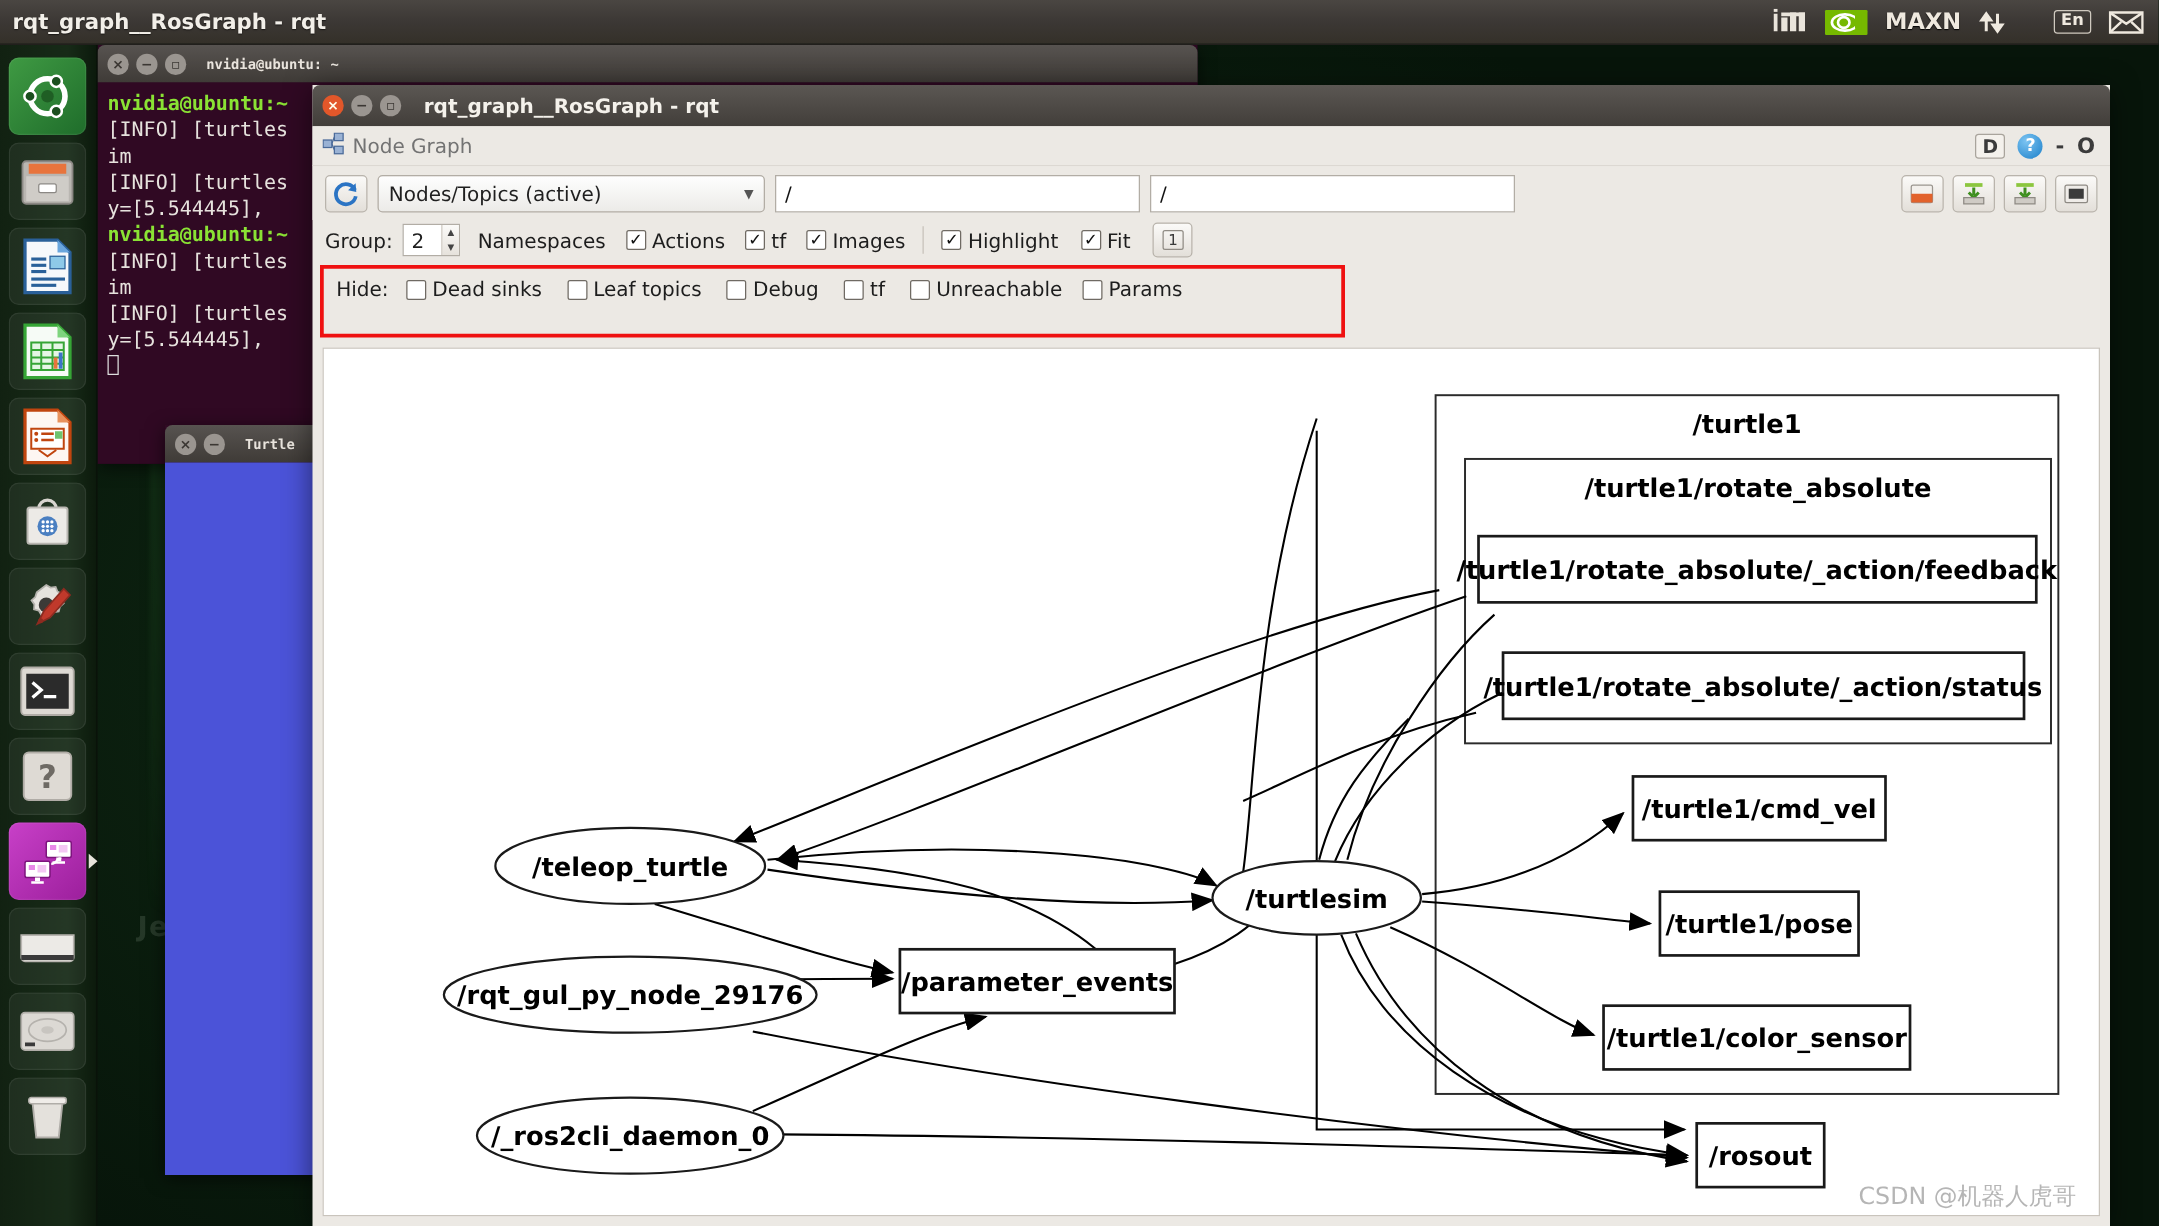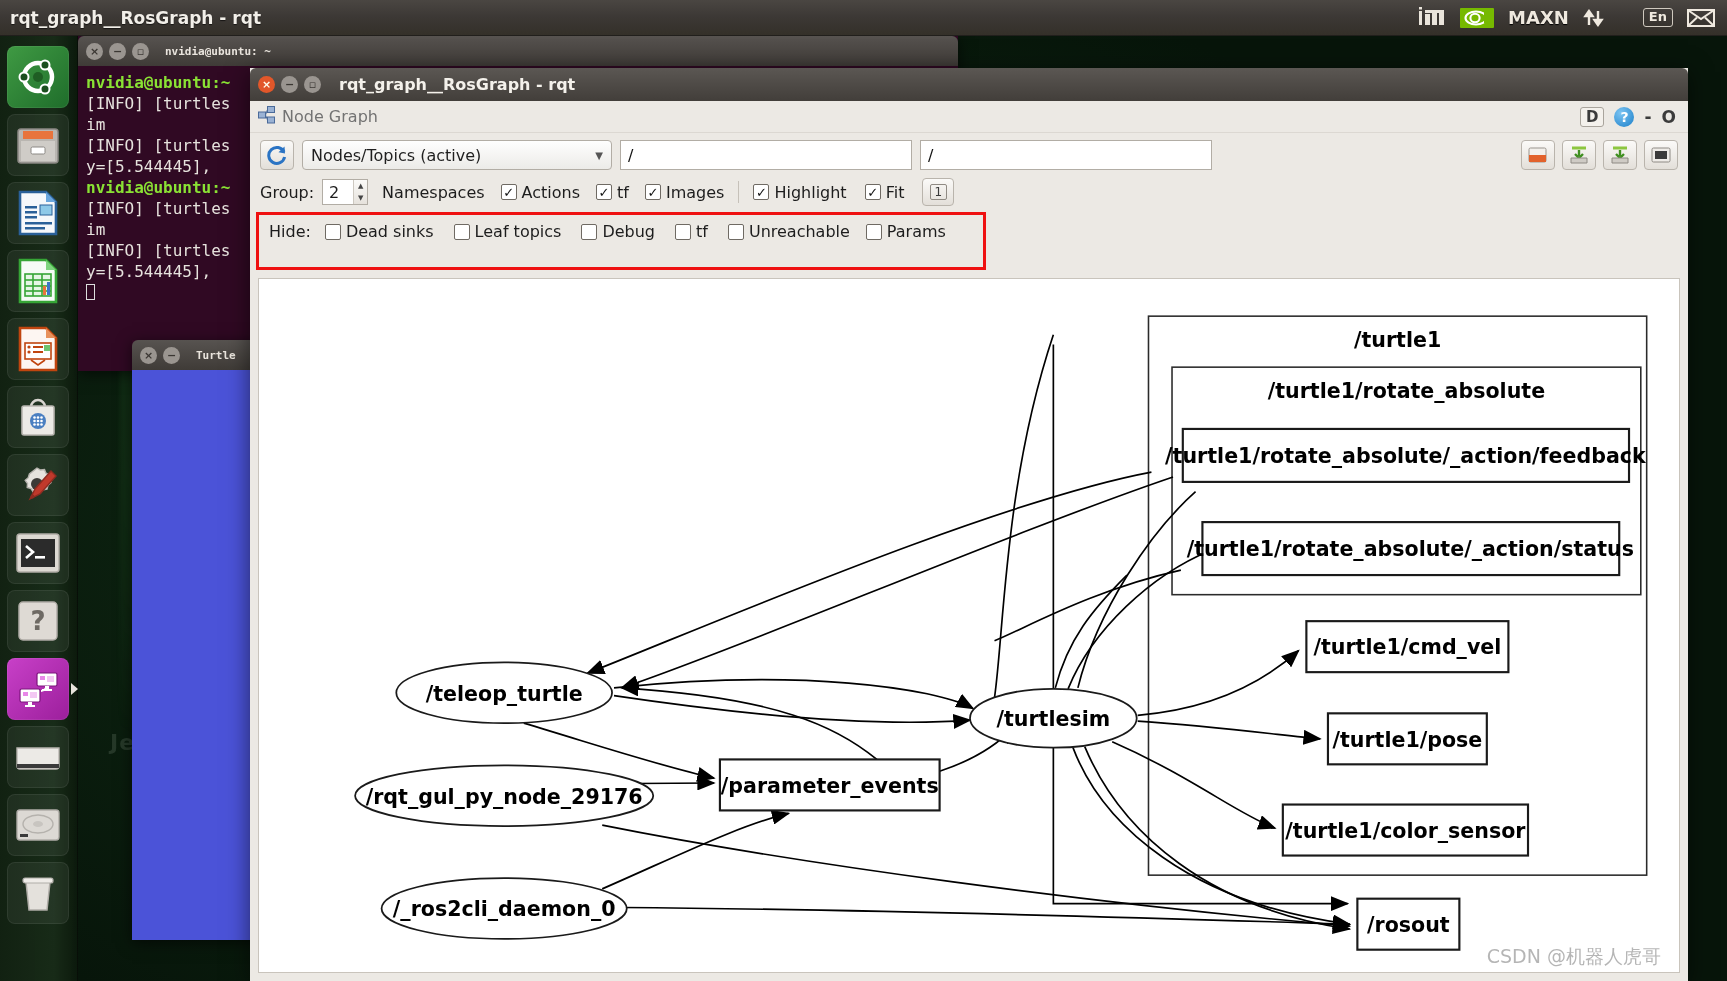--- a/index.html
+++ b/index.html
@@ -193,21 +193,21 @@
     display:flex; align-items:center; gap:8px;
     font-size:16px; color:#1d1d1d;
     padding: 7px 10px;
   }
   .hide-box {
     position: relative;
     border: 3px solid #ef1111;
     margin: 2px 6px 4px 6px;
     height: 58px;
     display:flex; flex-direction:column; justify-content:flex-start;
-    width: 730px;
+    width: 820px;
   }
 
   
   .graph-area {
     flex:1; margin: 4px 8px 8px 8px; background:#ffffff; border:1px solid #c9c4bc;
     position: relative; overflow: hidden;
   }
   .graph-svg { position:absolute; left:0; top:0; }
   .csdn-wm {
     position:absolute; right: 18px; bottom: 2px;

